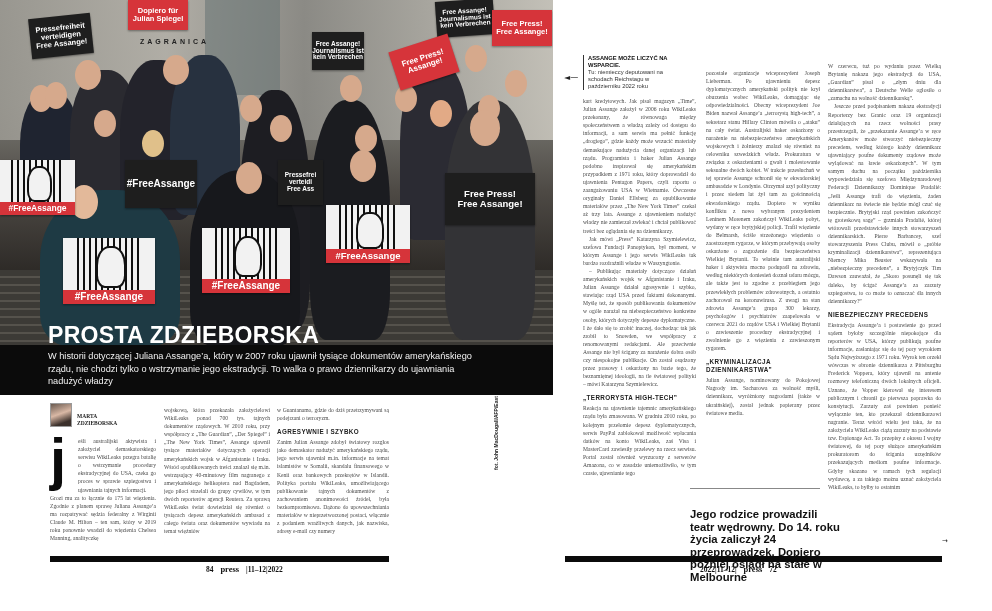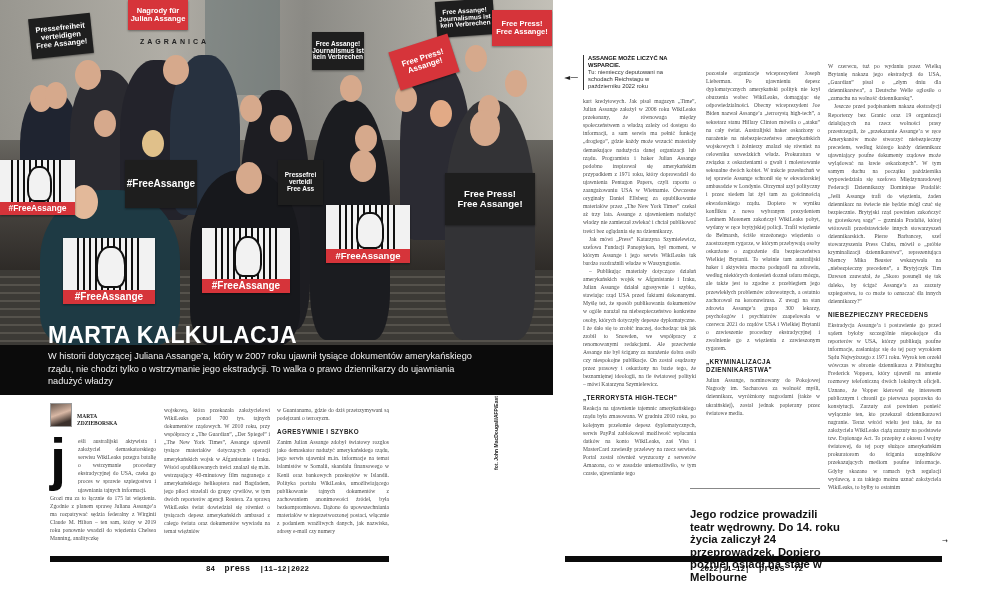--- a/index.html
+++ b/index.html
@@ -57,21 +57,21 @@
 
   .author { position: absolute; left: 50px; top: 403px; display: flex; align-items: center; gap: 5px; }
   .author-photo { width: 22px; height: 24px; background: linear-gradient(160deg, #6a5a50, #d9b8a5 45%, #3b302b 80%);
     border: 1px solid #999; }
   .author-name { font-family: "Liberation Serif", serif; font-size: 5.5px; font-weight: bold; line-height: 7px;
     color: #222; margin-top: 10px; }
   .dropcap { position: absolute; left: 50px; top: 434px; font-family: "Liberation Sans", sans-serif;
     font-weight: bold; font-size: 58px; line-height: 50px; color: #0b0b0b; }
 
   .rule-black { position: absolute; height: 6px; background: #0b0b0b; }
-  .folio { position: absolute; font-family: Liberation Mono, monospace; font-weight: bold; font-size: 7.5px; color: #111; }
+  .folio { position: absolute; font-family: Liberation Serif, serif; font-weight: bold; font-size: 7.5px; color: #111; }
   .folio .brand { font-size: 8.5px; margin: 0 5px; }
 
   .credit { position: absolute; left: 493px; top: 470px; transform: rotate(-90deg); transform-origin: left top;
     font-family: "Liberation Sans", sans-serif; font-weight: bold; font-size: 5px; color: #222; white-space: nowrap; }
 
   
   .caption { position: absolute; left: 583px; top: 55px; width: 90px; border-left: 1px solid #333; padding-left: 4px; }
   .caption-arrow { position: absolute; left: 564px; top: 73px; font-size: 8px; color: #222; font-family: "DejaVu Sans", sans-serif; }
   .caption-title { font-family: "Liberation Sans", sans-serif; font-weight: bold; font-size: 5.8px; line-height: 7px; color: #111; }
   .caption-text { font-family: "Liberation Sans", sans-serif; font-size: 5.8px; line-height: 7px; color: #333; }
@@ -120,22 +120,22 @@
   <div class="head" style="left:236px;top:162px;width:26px;height:32px;"></div>
   <div class="head" style="left:350px;top:150px;width:26px;height:32px;"></div>
   <div class="head" style="left:470px;top:110px;width:30px;height:36px;"></div>
 
   <div class="sign black" style="left:30px;top:16px;width:62px;height:40px;font-size:7.5px;transform:rotate(-6deg);">
     <span>Pressefreiheit</span>
       <span>verteidigen</span>
       <span>Free Assange!</span>
   </div>
   <div class="sign red" style="left:128px;top:0;width:60px;height:30px;font-size:7.5px;">
-    <span>Nagrody für</span>
-      <span>Julian Assange</span>
+    <span>Dopiero für</span>
+      <span>Julian Spiegel</span>
   </div>
   <div class="sign black" style="left:312px;top:32px;width:52px;height:38px;font-size:6.5px;">
     <span>Free Assange!</span>
       <span>Journalismus ist</span>
       <span>kein Verbrechen</span>
   </div>
   <div class="sign black" style="left:436px;top:0;width:58px;height:36px;font-size:6.5px;transform:rotate(-4deg);">
     <span>Free Assange!</span>
       <span>Journalismus ist</span>
       <span>kein Verbrechen</span>
@@ -174,21 +174,21 @@
   </div>
   <div class="sign portrait" style="left:0;top:160px;width:75px;height:55px;font-size:8.5px;">
     <div class="bars"></div>
     <div class="band">#FreeAssange</div>
   </div>
 </div>
 
 <div class="section-label">ZAGRANICA</div>
 
 <div class="lead-bar"></div>
-<h1 class="headline">MARTA KALKULACJA</h1>
+<h1 class="headline">PROSTA ZDZIEBORSKA</h1>
 <p class="lead">W historii dotyczącej Juliana Assange’a, który w 2007 roku ujawnił tysiące dokumentów amerykańskiego rządu, nie chodzi tylko o wstrzymanie jego ekstradycji. To walka o prawo dziennikarzy do ujawniania nadużyć władzy</p>
 
 <div class="author">
   <div class="author-photo"></div>
   <div class="author-name">
     <div>MARTA</div>
     <div>ZDZIEBORSKA</div>
   </div>
 </div>
 

